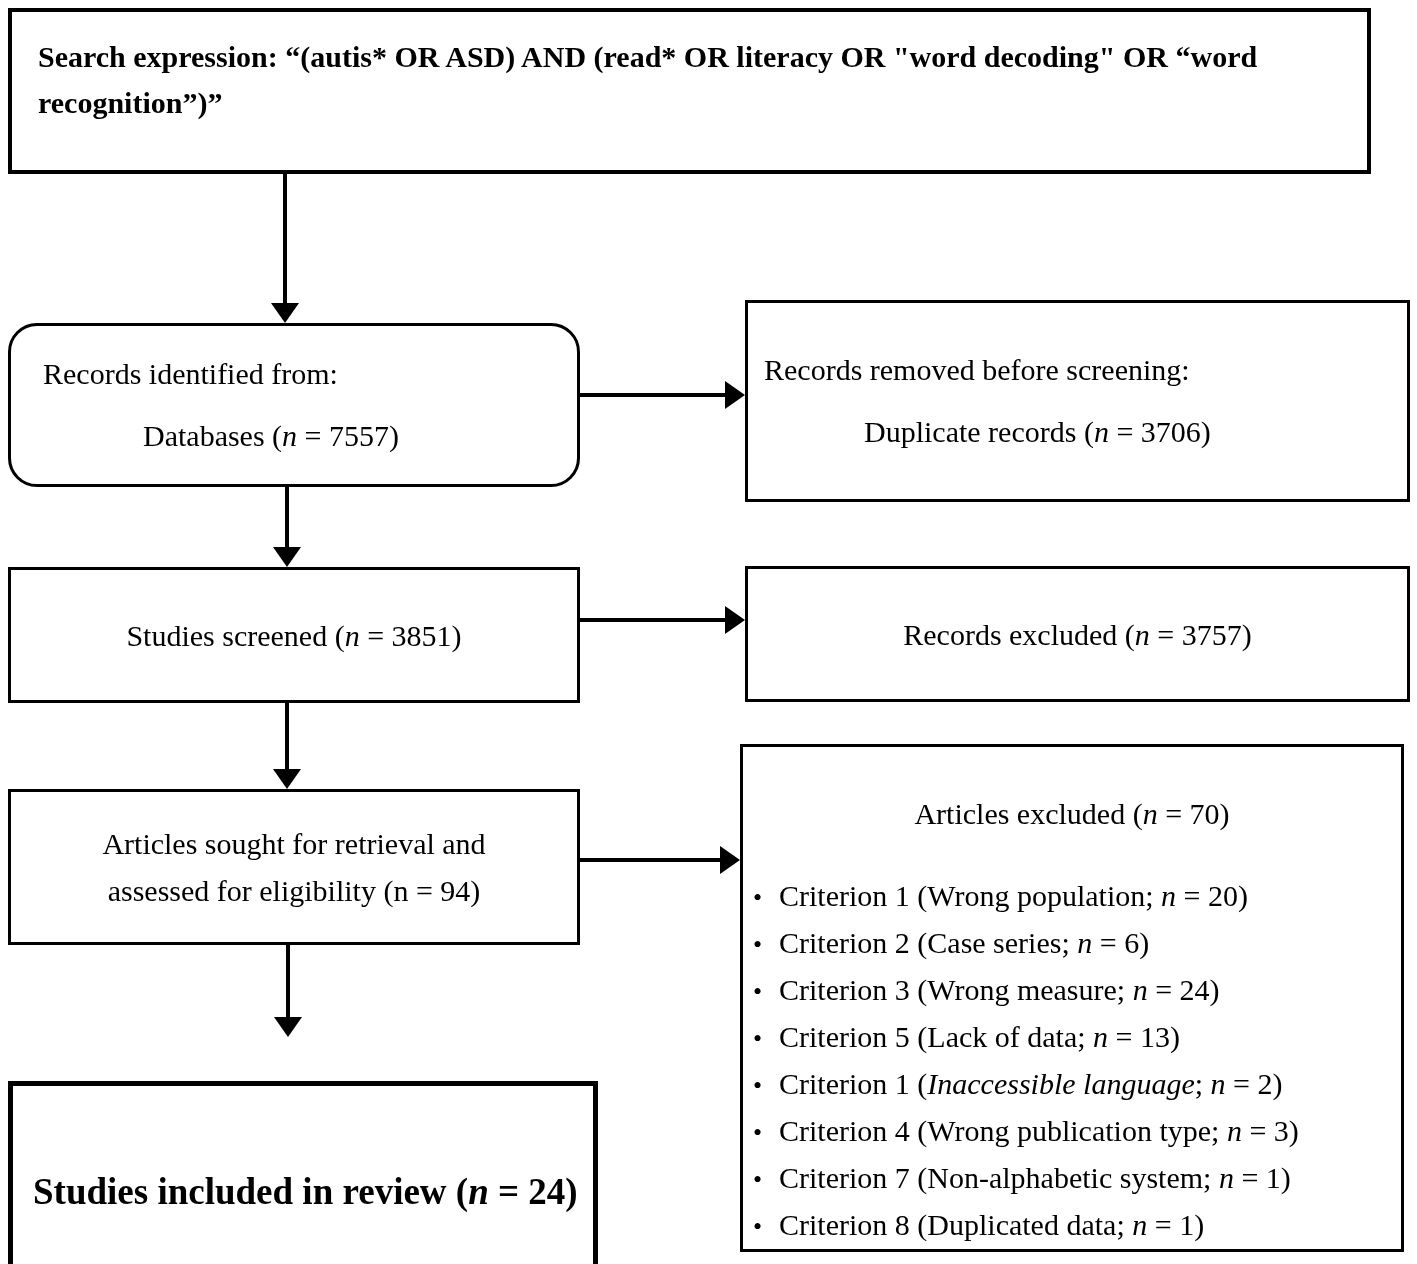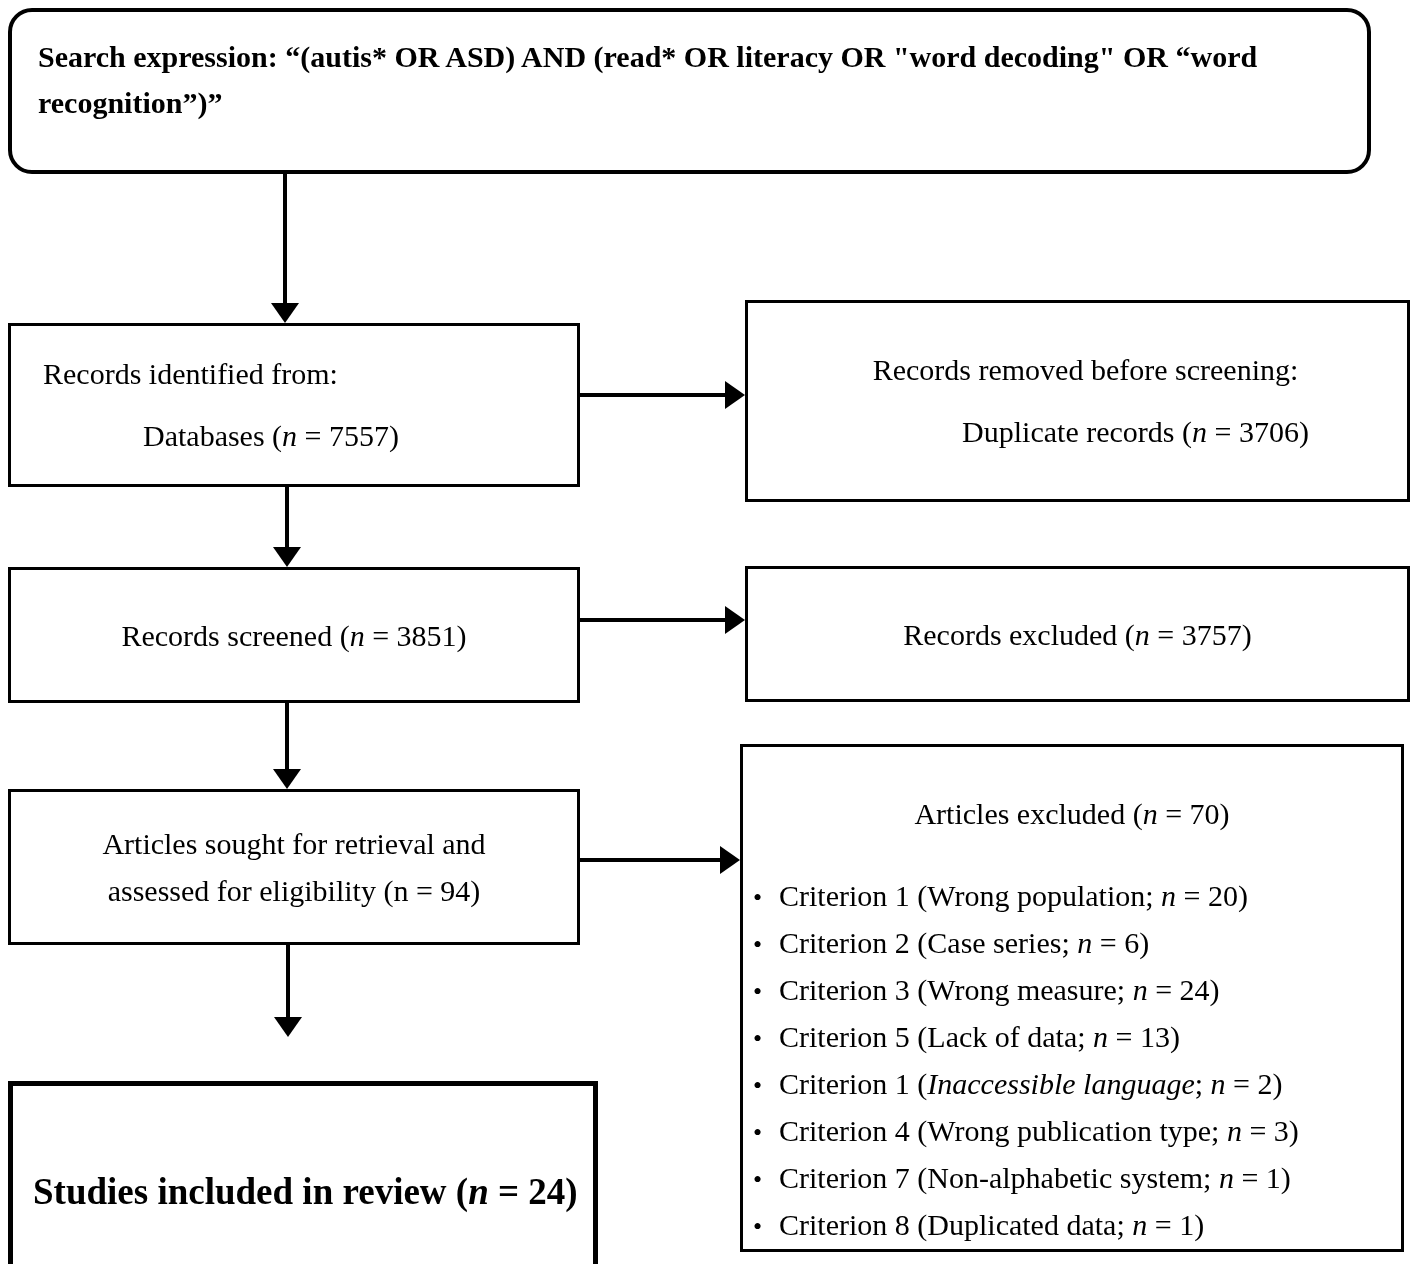--- a/index.html
+++ b/index.html
@@ -19,29 +19,28 @@
     font-size:30px;
     line-height:45px;
   }
   
   .box.search{
     left:8px;top:8px;width:1303px;height:114px;
     border-width:4px;
     padding:22px 26px;
     font-weight:bold;
     line-height:46px;
-    border-radius:24px;
   }
   
   .box.twoline{
     display:flex;flex-direction:column;justify-content:center;
     line-height:62px;
   }
-  .box.identified{left:8px;top:323px;width:534px;height:158px;padding-left:32px;}
-  .box.removed{left:745px;top:300px;width:643px;height:196px;padding-left:16px;align-items:center;}
+  .box.identified{left:8px;top:323px;width:534px;height:158px;padding-left:32px;border-radius:29px;}
+  .box.removed{left:745px;top:300px;width:643px;height:196px;padding-left:16px;}
   .indent1{margin-left:100px;}
   
   .box.center{
     display:flex;flex-direction:column;justify-content:center;
     text-align:center;
   }
   .box.screened{left:8px;top:567px;width:566px;height:130px;}
   .box.excluded{left:745px;top:566px;width:659px;height:130px;}
   .box.sought{left:8px;top:789px;width:566px;height:150px;line-height:47px;}
   .box.included{
@@ -93,21 +92,21 @@
     <div><span>Records identified from:</span></div>
     <div class="indent1"><span>Databases (</span><span class="it">n</span><span> = 7557)</span></div>
   </div>
 
   <div class="box twoline removed">
     <div><span>Records removed before screening:</span></div>
     <div class="indent1"><span>Duplicate records (</span><span class="it">n</span><span> = 3706)</span></div>
   </div>
 
   <div class="box center screened">
-    <div><span>Records screened (</span><span class="it">n</span><span> = 3851)</span></div>
+    <div><span>Studies screened (</span><span class="it">n</span><span> = 3851)</span></div>
   </div>
 
   <div class="box center excluded">
     <div><span>Records excluded (</span><span class="it">n</span><span> = 3757)</span></div>
   </div>
 
   <div class="box center sought">
     <div><span>Articles sought for retrieval and</span></div>
     <div><span>assessed for eligibility (n = 94)</span></div>
   </div>

